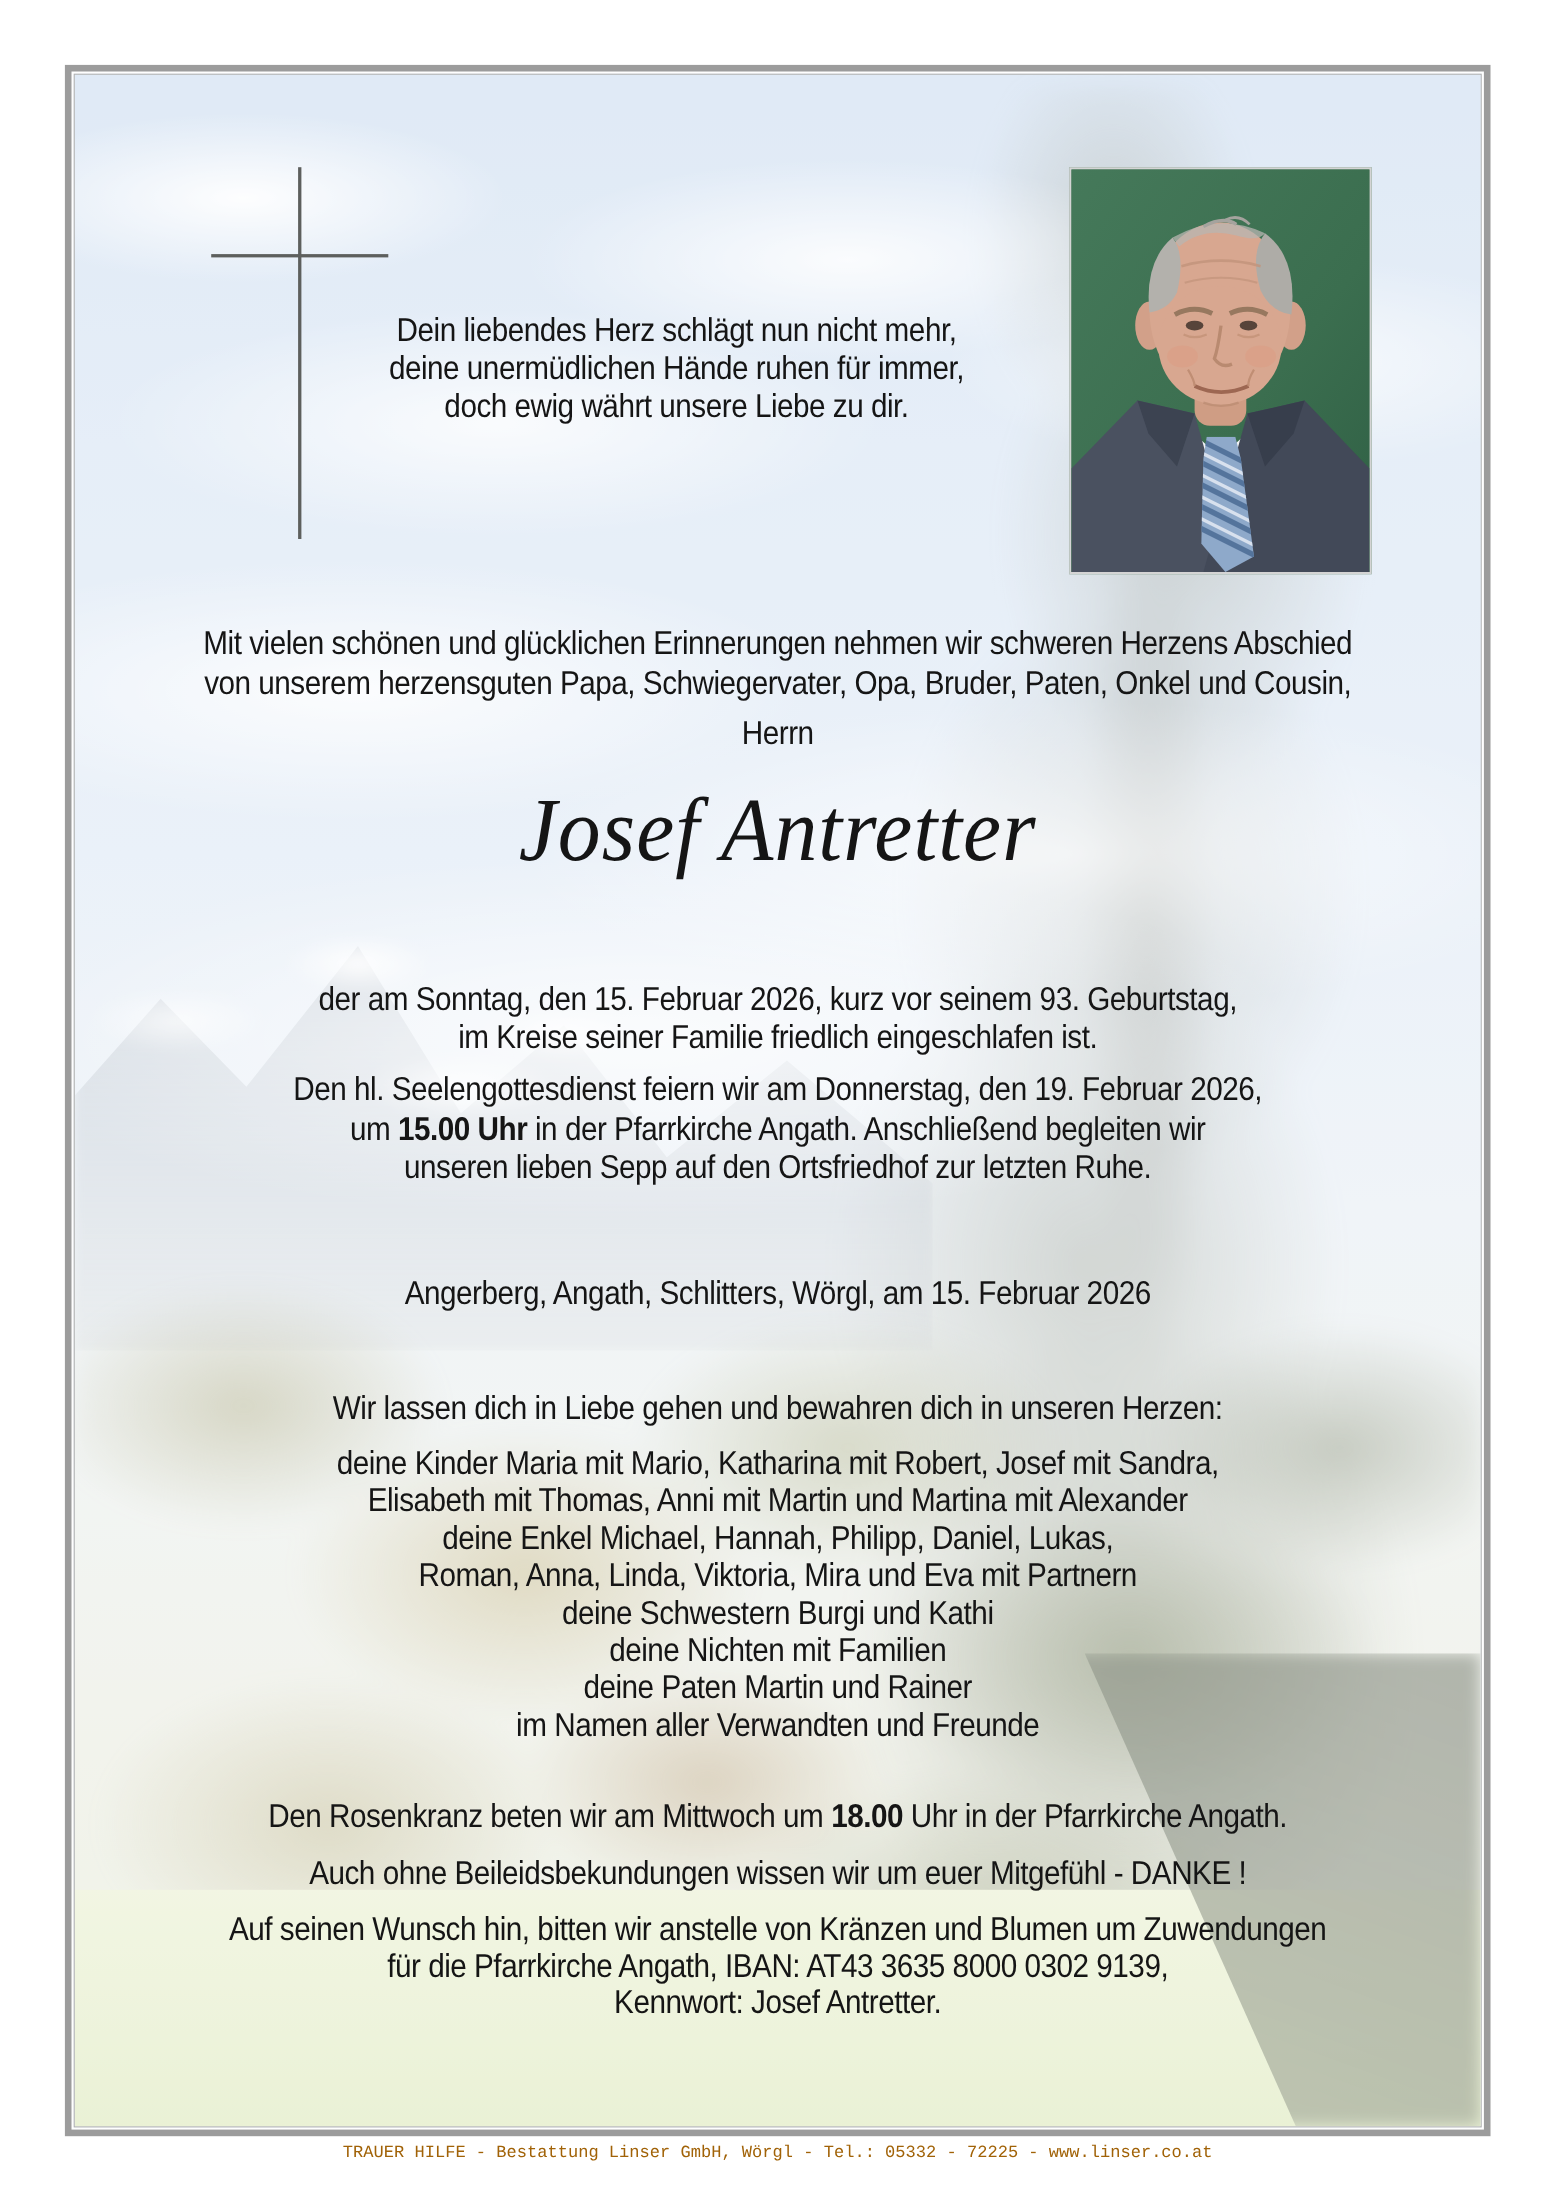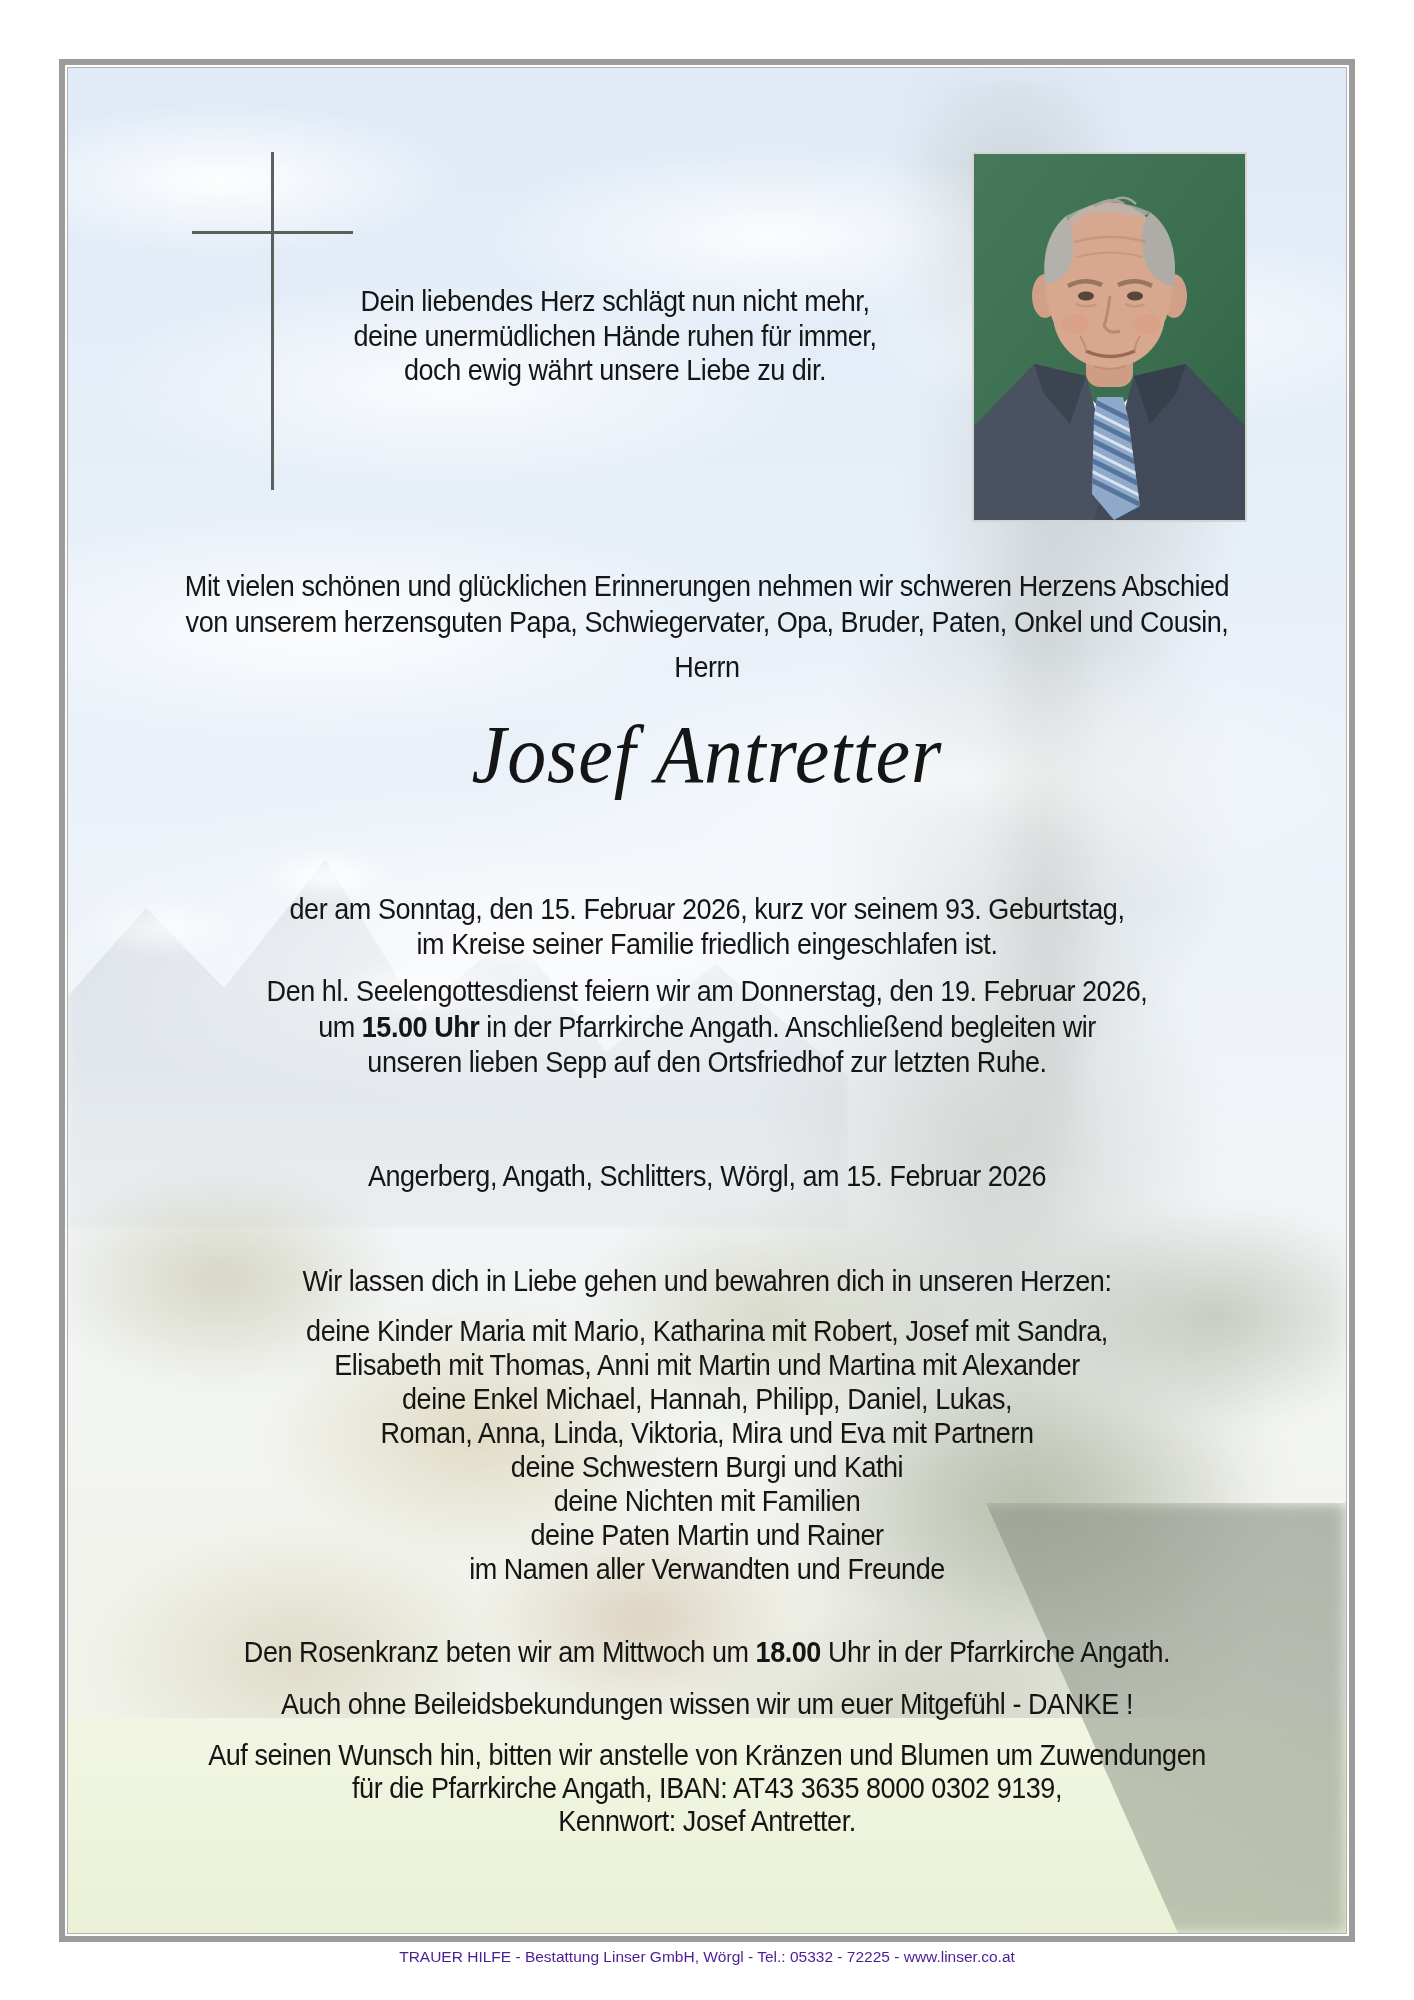--- a/index.html
+++ b/index.html
@@ -73,21 +73,21 @@
     font-size:82px;line-height:110px;letter-spacing:1px;transform:scaleX(0.95);}
   .death{top:891px;}
   .service{top:973px;line-height:35.5px;}
   .places{top:1158px;}
   .farewell{top:1263px;}
   .family{top:1314px;line-height:34px;}
   .rosary{top:1634px;}
   .condolence{top:1686px;}
   .donation{top:1738px;line-height:33px;}
   .footer-credit{position:absolute;left:0;top:1948px;width:1414px;text-align:center;
-    font-size:15.5px;color:#4c1d95;letter-spacing:0;}
+    font-size:15.5px;color:#a16207;letter-spacing:0;font-family:Liberation Mono, monospace;}
 </style>
 </head>
 <body>
 
 <div class="card-frame">
   <div class="card-mat">
     <div class="scene">
       <div class="sky"></div>
       <div class="tree"></div>
       <div class="mountains"></div>

